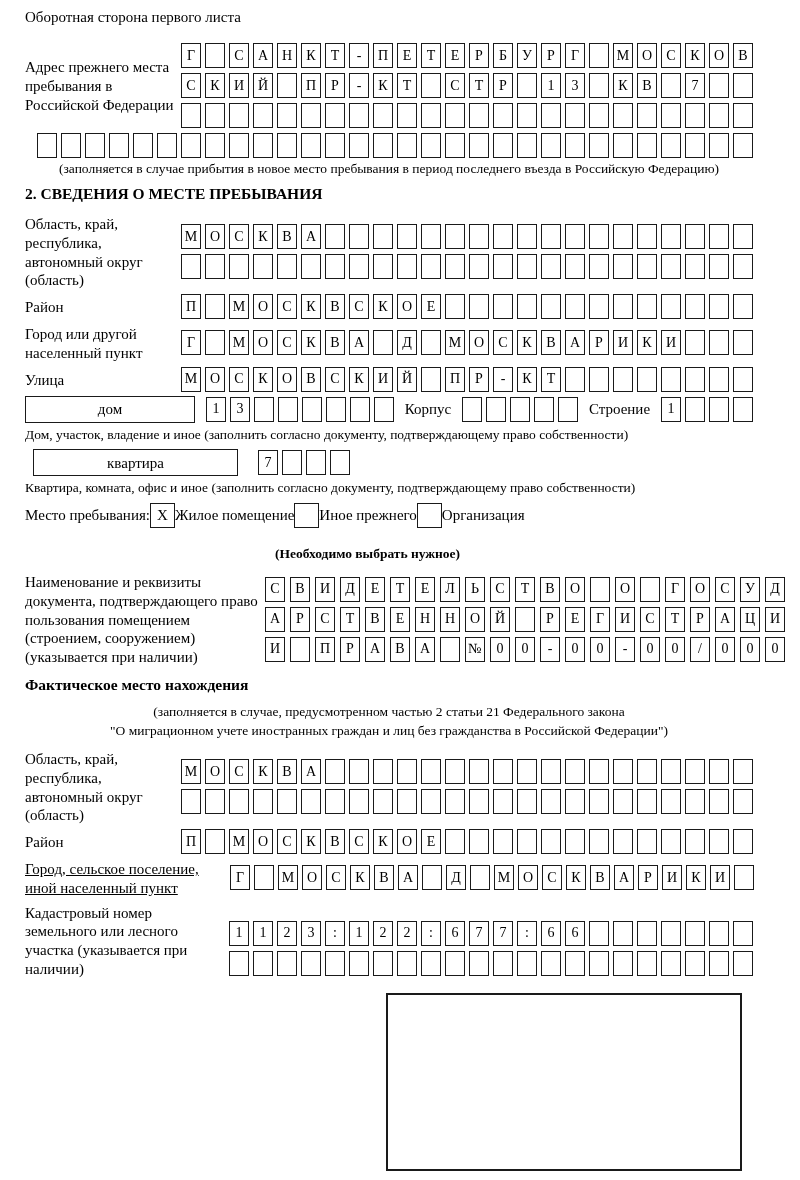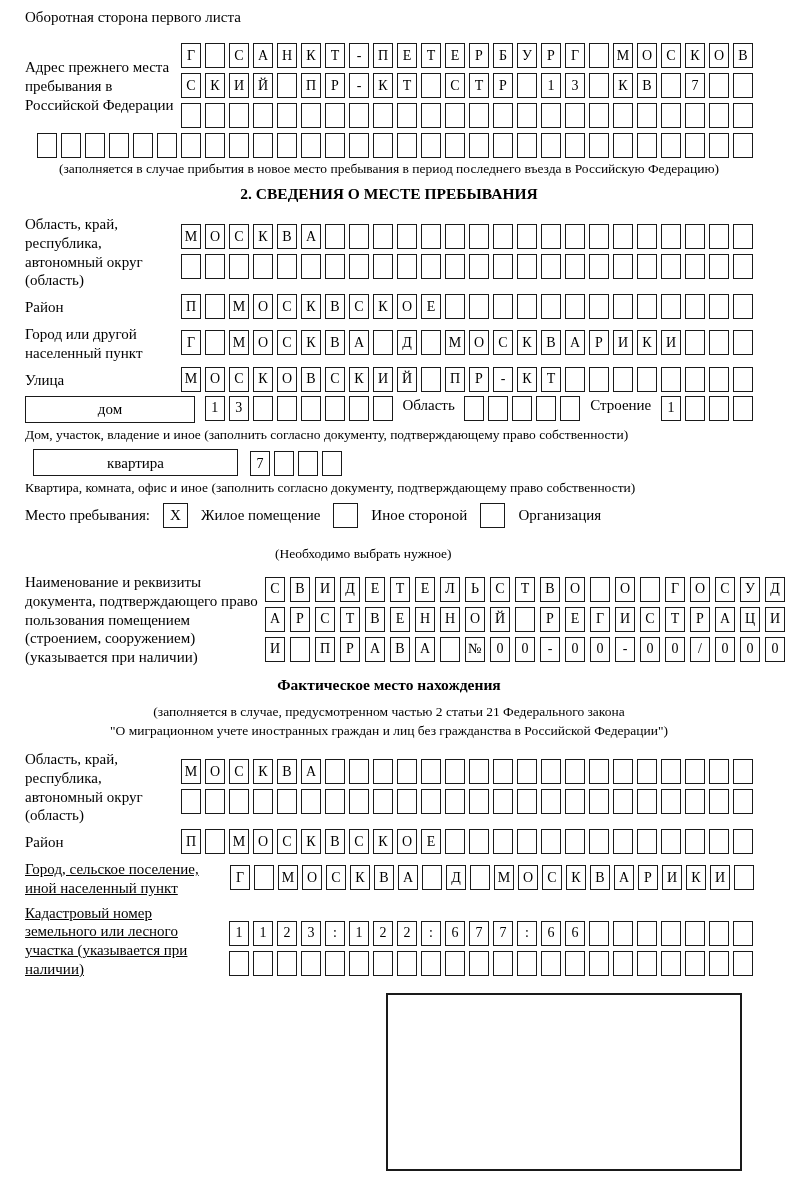--- a/index.html
+++ b/index.html
@@ -5,42 +5,42 @@
   html,body{margin:0;padding:0;background:#fff;color:#000;}
   body{
     width:800px;height:1180px;
     font-family:"Liberation Serif","DejaVu Serif",serif;
     font-size:15px;line-height:1.25;
     padding:8px 47px 0 25px;box-sizing:border-box;
   }
   .hdr-note{text-align:left;font-size:15px;margin-bottom:16px;}
   .block{display:flex;align-items:center;margin-bottom:4px;}
   .lbl{flex:0 0 auto;padding-top:2px;}
-  .w150{width:150px;} .w155{width:155px;} .w205{width:205px;text-decoration:underline;} .w240{width:240px;} .w200{width:200px;text-decoration:underline;}
+  .w150{width:150px;} .w155{width:155px;} .w205{width:205px;text-decoration:underline;} .w240{width:240px;} .w200{width:200px;}
   .rows-right{margin-left:auto;display:flex;flex-direction:column;gap:5px;align-items:flex-end;}
   .boxes{display:flex;gap:4px;}
   .boxes.wide{gap:5px;}
   .cell{
     flex:0 0 auto;width:20px;height:25px;box-sizing:border-box;
     border:1.7px solid #1a1a1a;display:flex;align-items:center;justify-content:center;
     font-size:14px;background:#fff;
   }
   .fullrow{margin:5px 0 3px 0;display:flex;gap:4px;justify-content:flex-end;}
   .caption{font-size:13.5px;text-align:center;margin:2px 0 4px 0;}
-  .sec-title{font-weight:bold;font-size:15.5px;text-align:center;margin:6px 0 10px 0;}
+  .sec-title{font-weight:bold;font-size:15.5px;text-align:left;margin:6px 0 10px 0;}
   .inline-caption{font-size:13.5px;margin:2px 0 6px 0;}
-  .house-row{display:flex;align-items:flex-start;justify-content:space-between;margin:4px 0 4px 0;}
+  .house-row{display:flex;align-items:center;justify-content:space-between;margin:4px 0 4px 0;}
   .bigbox{box-sizing:border-box;border:1.7px solid #1a1a1a;height:27px;display:flex;align-items:center;justify-content:center;font-size:15px;}
   .bigbox.dom{width:170px;}
   .bigbox.kvart{width:205px;}
   .small-lbl{font-size:15px;}
-  .apt-row{display:flex;align-items:flex-end;gap:12px;margin:4px 0 4px 8px;}
-  .stay-row{display:flex;align-items:center;gap:13px;margin:6px 0 2px 0;}
+  .apt-row{display:flex;align-items:center;gap:20px;margin:4px 0 4px 8px;}
+  .stay-row{display:flex;align-items:center;margin:6px 0 2px 0;}
   .checkbox{width:25px;height:25px;box-sizing:border-box;border:1.7px solid #1a1a1a;display:flex;align-items:center;justify-content:center;font-size:15px;}
-  .stay-note{font-size:13.5px;margin:18px 0 8px 250px;}
+  .stay-note{font-size:13.5px;margin:18px 0 8px 250px;font-weight:bold;}
   .fact-caption{font-size:13.5px;text-align:center;margin:0 0 2px 0;}
   .cad-rows{margin-left:auto;display:flex;flex-direction:column;gap:5px;align-items:flex-end;padding-top:16px;}
   .stamp-wrap{display:flex;flex-direction:column;align-items:center;width:378px;margin:14px 0 0 auto;}
   .stamp-box{width:356px;height:178px;box-sizing:border-box;border:2px solid #1a1a1a;}
   .stamp-cap{font-size:14px;text-align:center;line-height:1.45;margin-top:6px;}
   .mt8{margin-top:8px;}
 </style>
 </head>
 <body>
 
@@ -324,21 +324,21 @@
   <div class="boxes">
       <div class="cell">1</div>
       <div class="cell">3</div>
       <div class="cell"></div>
       <div class="cell"></div>
       <div class="cell"></div>
       <div class="cell"></div>
       <div class="cell"></div>
       <div class="cell"></div>
     </div>
-  <div class="small-lbl">Область</div>
+  <div class="small-lbl">Корпус</div>
   <div class="boxes">
       <div class="cell"></div>
       <div class="cell"></div>
       <div class="cell"></div>
       <div class="cell"></div>
       <div class="cell"></div>
     </div>
   <div class="small-lbl">Строение</div>
   <div class="boxes">
       <div class="cell">1</div>
@@ -358,21 +358,21 @@
       <div class="cell"></div>
     </div>
 </div>
 <div class="inline-caption">Квартира, комната, офис и иное (заполнить согласно документу, подтверждающему право собственности)</div>
 
 <div class="stay-row">
   <span>Место пребывания:</span>
   <span class="checkbox">X</span>
   <span>Жилое помещение</span>
   <span class="checkbox"></span>
-  <span>Иное стороной</span>
+  <span>Иное прежнего</span>
   <span class="checkbox"></span>
   <span>Организация</span>
 </div>
 <div class="stay-note">(Необходимо выбрать нужное)</div>
 
 <div class="block">
   <div class="lbl w240">Наименование и реквизиты документа, подтверждающего право пользования помещением (строением, сооружением) (указывается при наличии)</div>
   <div class="rows-right">
     <div class="boxes wide">
         <div class="cell">С</div>

